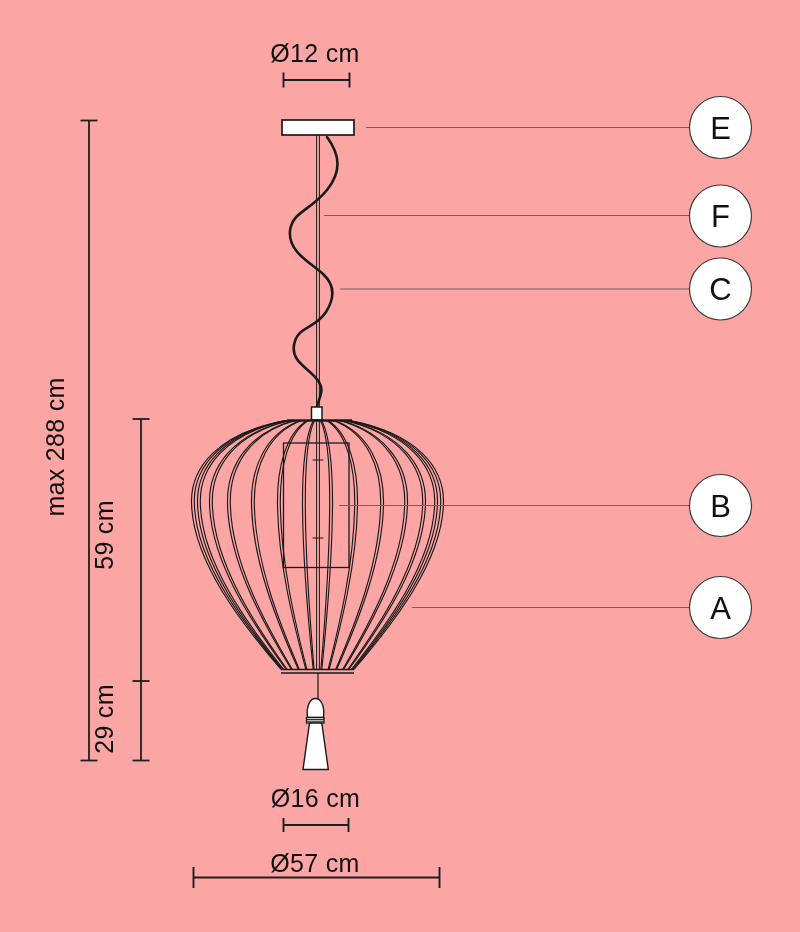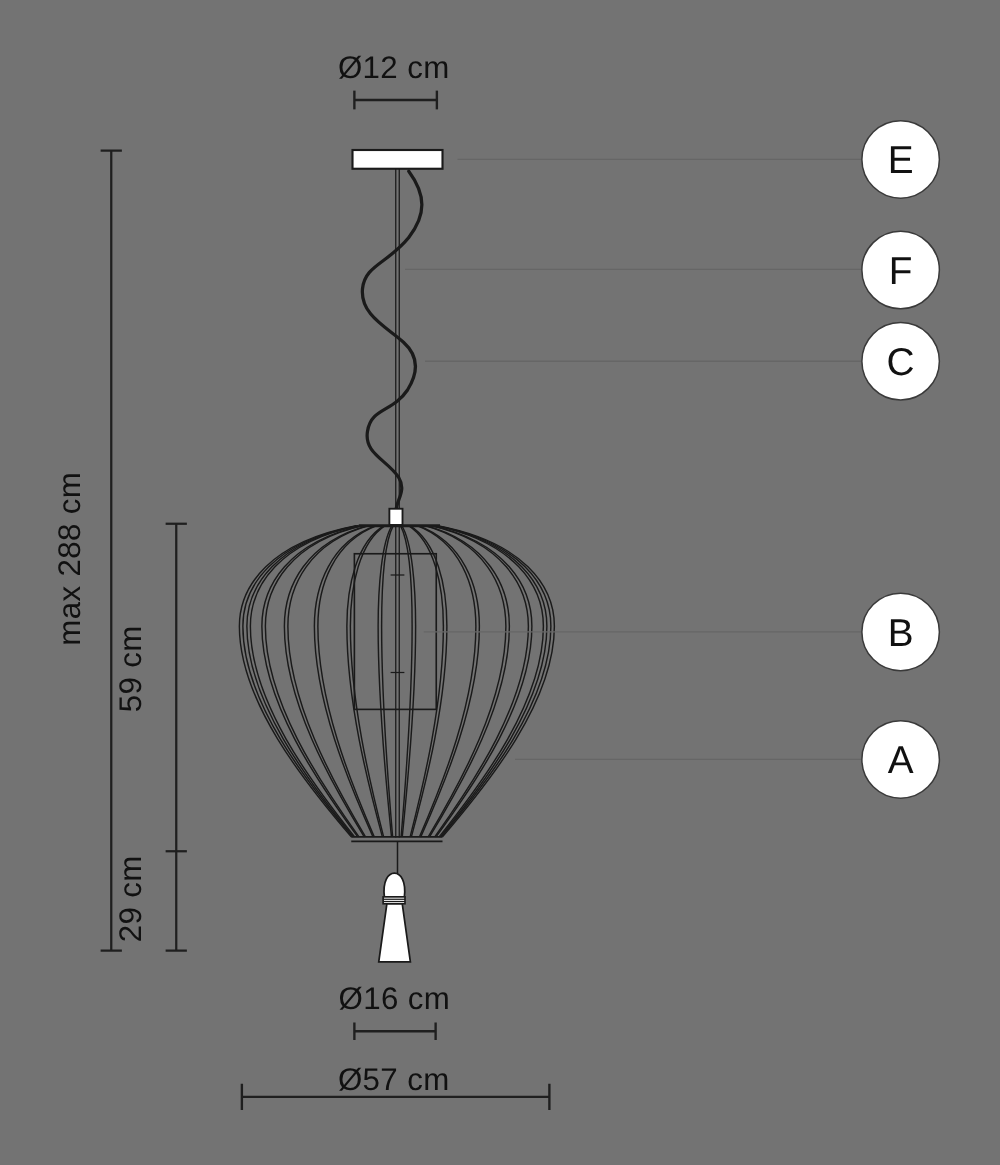--- a/index.html
+++ b/index.html
@@ -1,16 +1,16 @@
 <!DOCTYPE html>
 <html><head>
 <meta charset="utf-8">
 <style>
   html,body{margin:0;padding:0;background:#ffffff;}
-  .canvas{position:relative;width:800px;height:932px;background:#737373;overflow:hidden;
+  .canvas{position:relative;width:800px;height:932px;background:#fca5a5;overflow:hidden;
           font-family:"Liberation Sans","DejaVu Sans",sans-serif;}
   svg{display:block;}
   text{font-family:"Liberation Sans","DejaVu Sans",sans-serif;}
   .dim-label{font-size:25px;letter-spacing:0.3px;}
   .callout-letter{font-size:31px;letter-spacing:0px;}
 </style>
 </head>
 <body>
 
 <div class="canvas">

